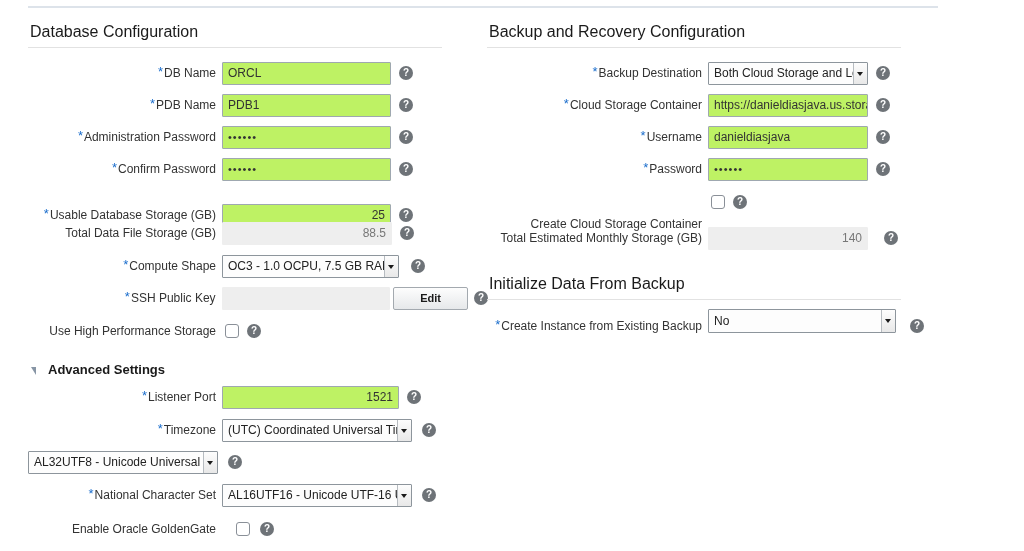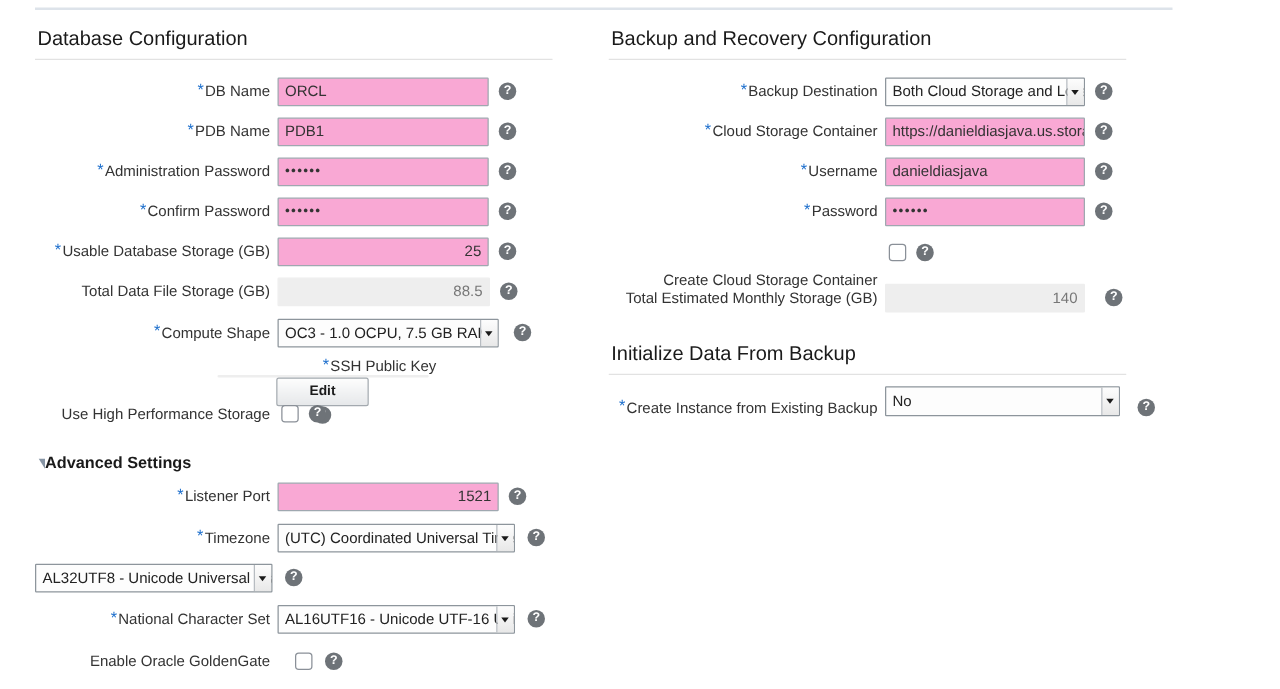--- a/index.html
+++ b/index.html
@@ -69,21 +69,21 @@
     vertical-align: top;
     line-height: 11px;
     padding-right: 1px;
   }
 
   
   .fld {
     box-sizing: border-box;
     height: 23px;
     border: 1px solid #9fa8b0;
-    background: #f9a8d4;
+    background: #bef264;
     font-family: "Liberation Sans", sans-serif;
     font-size: 12px;
     color: #333333;
     padding: 0 5px;
     line-height: 21px;
     outline: none;
     border-radius: 1px;
     overflow: hidden;
     white-space: nowrap;
   }
@@ -172,21 +172,21 @@
     color: #1a1a1a;
     line-height: 21px;
     cursor: pointer;
   }
 
   
   .adv {
     position: absolute;
     display: flex;
     align-items: center;
-    gap: 0;
+    gap: 12px;
   }
   .adv-tri {
     width: 0; height: 0;
     border-left: 5px solid transparent;
     border-top: 8px solid #8795a5;
     transform: translateY(1px);
   }
   .adv-title {
     font-size: 13px;
     font-weight: bold;
@@ -236,21 +236,21 @@
 
   <div class="row" style="left:28px; top:157px; width:420px;">
     <div class="lbl" style="width:188px;">
       <span class="req">*</span><span>Confirm Password</span>
     </div>
     <div class="fld pw" style="width:169px;">••••••</div>
     <div class="spacer" style="width:8px;"></div>
     <div class="help">?</div>
   </div>
 
-  <div class="row" style="left:28px; top:189px; width:420px;">
+  <div class="row" style="left:28px; top:203px; width:420px;">
     <div class="lbl" style="width:188px;">
       <span class="req">*</span><span>Usable Database Storage (GB)</span>
     </div>
     <div class="fld num" style="width:169px;">25</div>
     <div class="spacer" style="width:8px;"></div>
     <div class="help">?</div>
   </div>
 
   <div class="row" style="left:28px; top:221px; width:420px;">
     <div class="lbl" style="width:188px;">
@@ -266,21 +266,21 @@
       <span class="req">*</span><span>Compute Shape</span>
     </div>
     <div class="sel" style="width:177px;">
       <span>OC3 - 1.0 OCPU, 7.5 GB RAM</span>
       <span class="btn"></span>
     </div>
     <div class="spacer" style="width:12px;"></div>
     <div class="help">?</div>
   </div>
 
-  <div class="row" style="left:28px; top:286px; width:460px;flex-direction:column;">
+  <div class="row" style="left:28px; top:286px; width:460px;">
     <div class="lbl" style="width:188px;">
       <span class="req">*</span><span>SSH Public Key</span>
     </div>
     <div class="fld ro" style="width:169px;"></div>
     <div class="spacer" style="width:3px;"></div>
     <button class="edit-btn">Edit</button>
     <div class="spacer" style="width:6px;"></div>
     <div class="help">?</div>
   </div>
 

